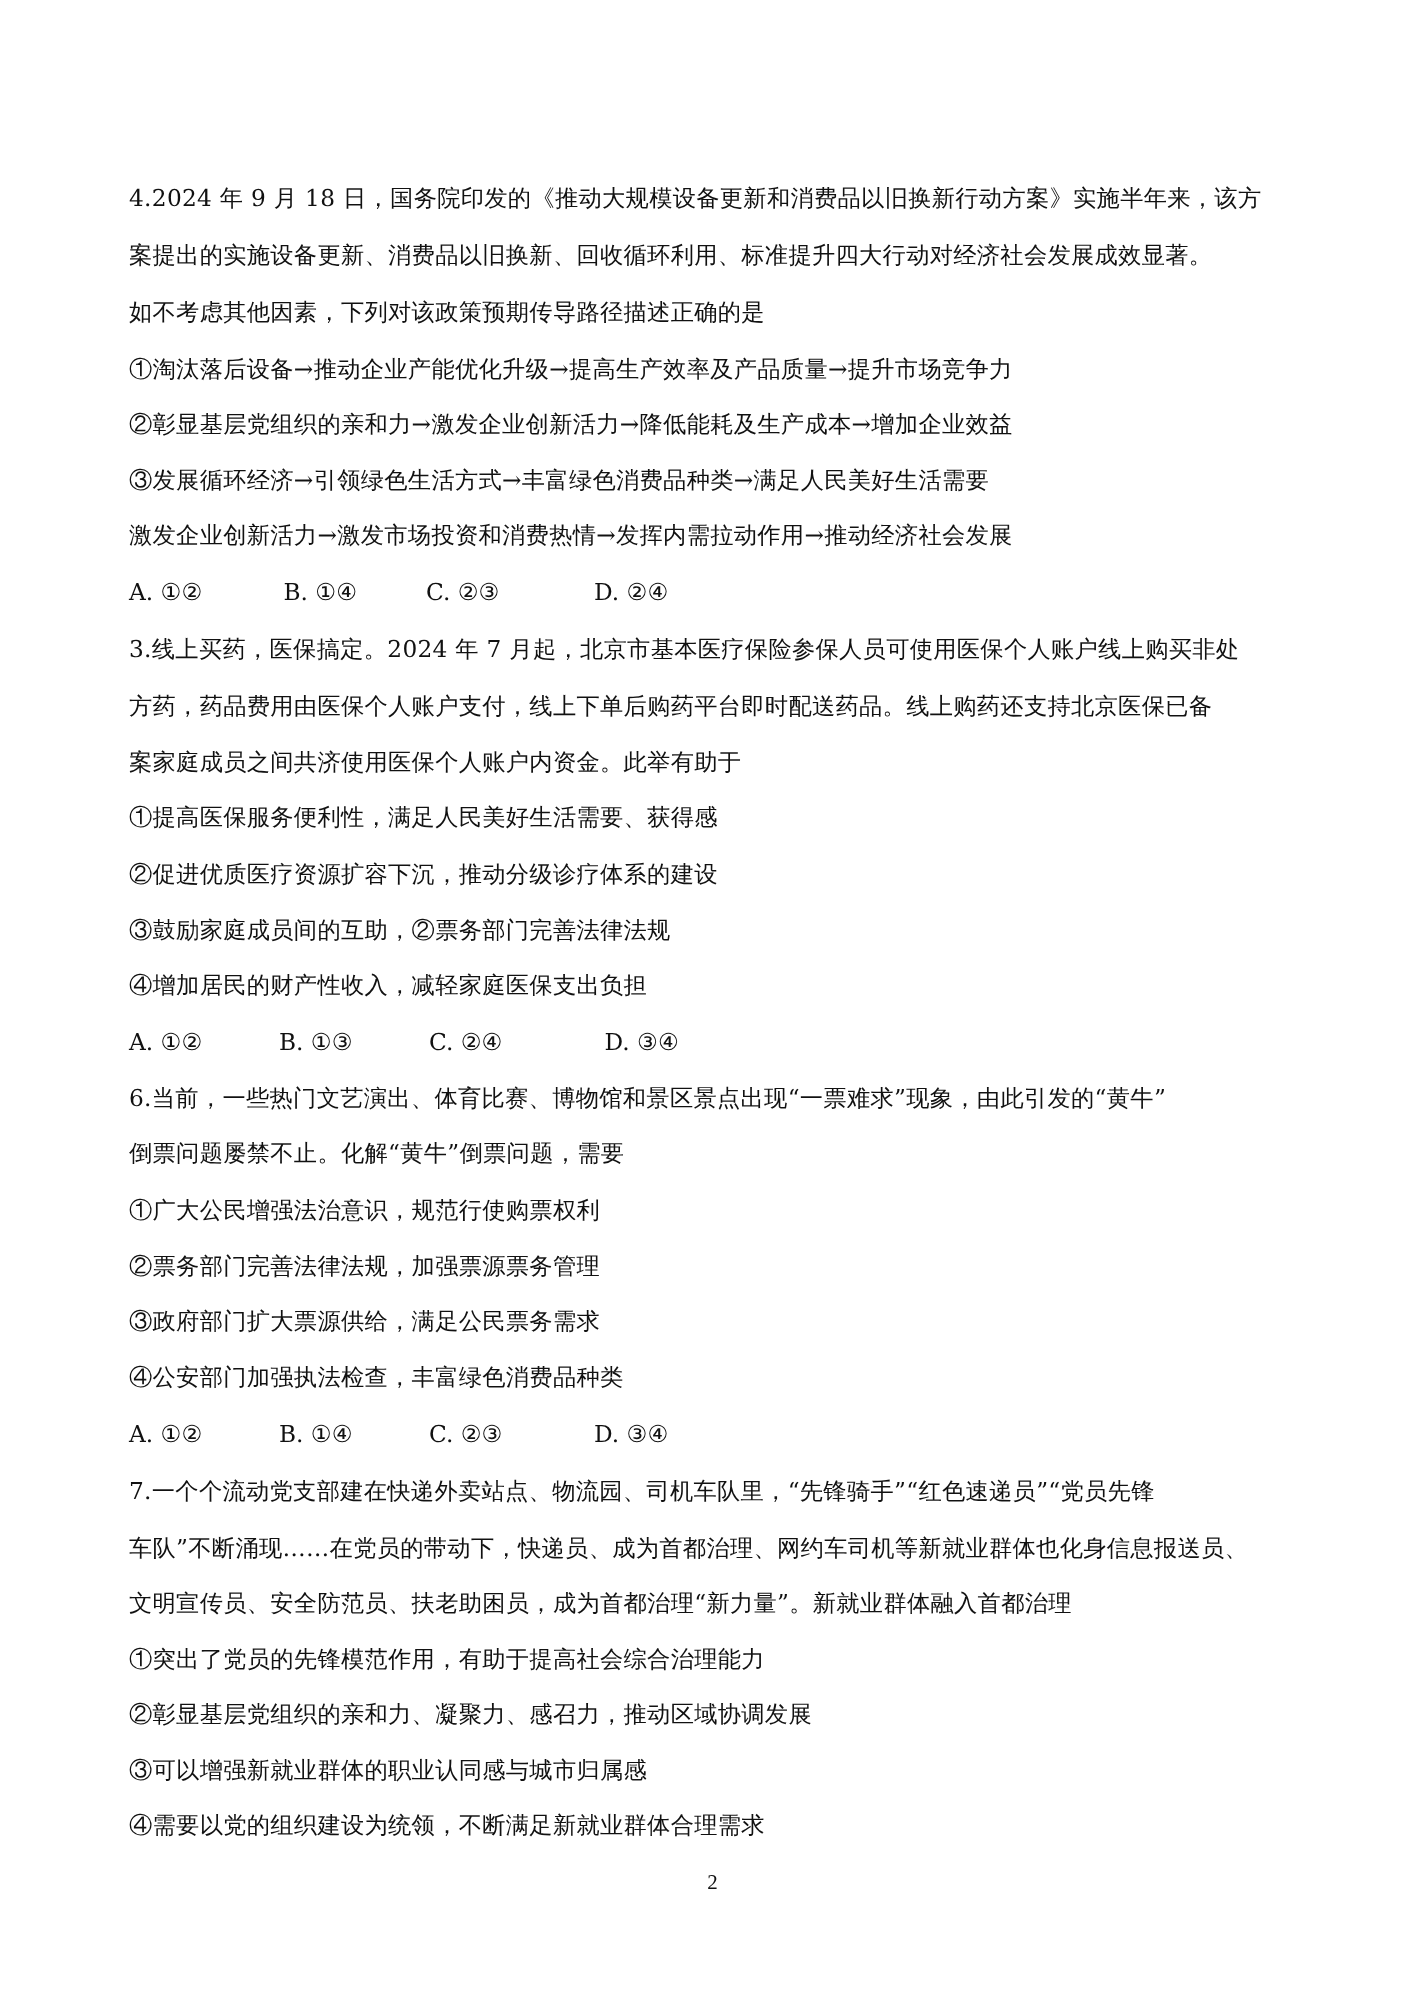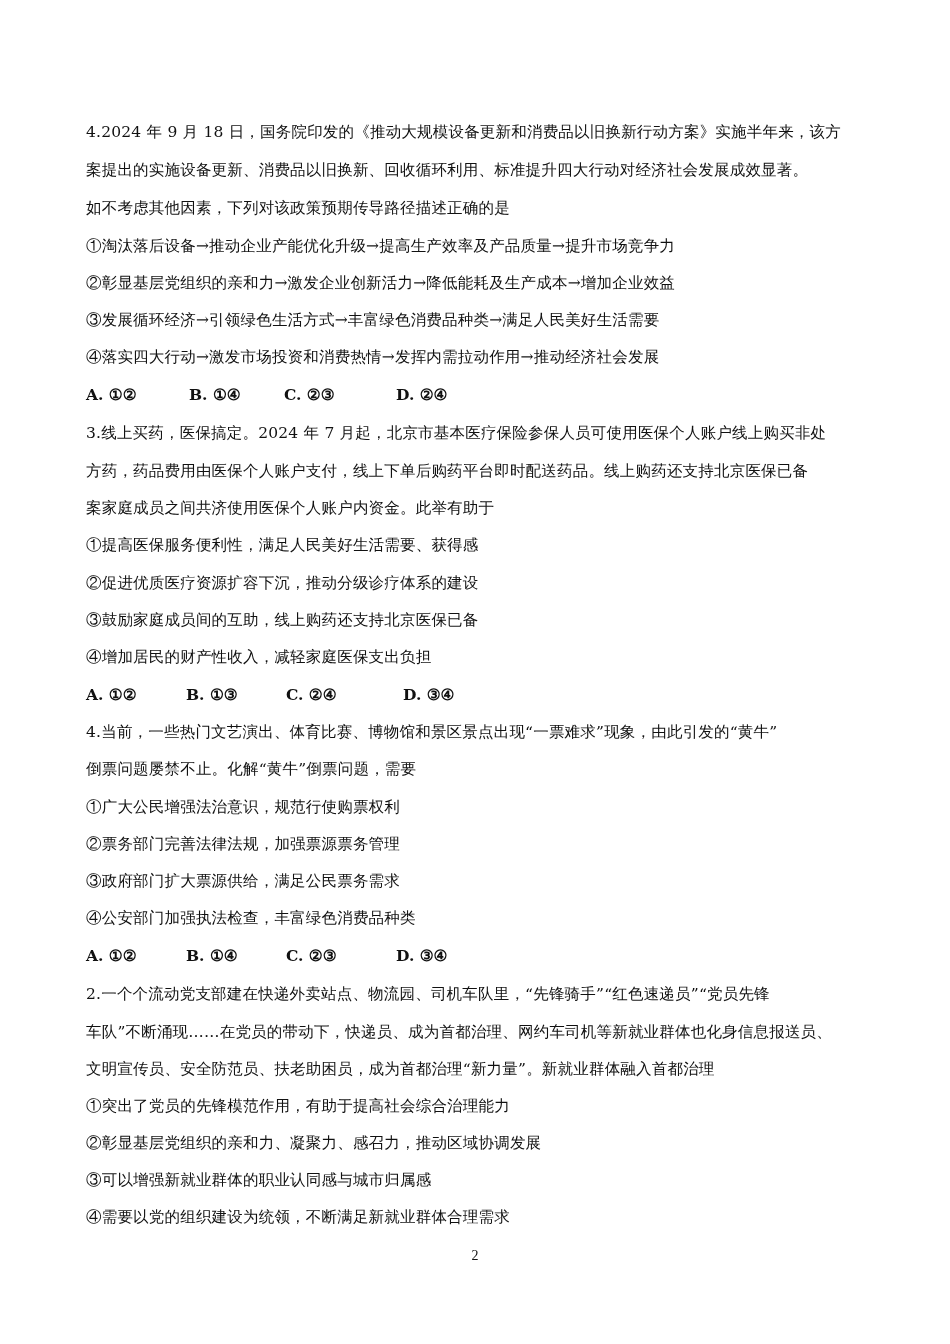--- a/index.html
+++ b/index.html
@@ -7,80 +7,80 @@
     width: 950px; height: 1344px; position: relative; overflow: hidden;
     font-family: "DejaVu Serif", "Liberation Serif", serif;
     color: #111111;
   }
   .page { position: absolute; left: 0; top: 0; width: 950px; height: 1344px; padding-left: 26px; }
   .line {
     position: absolute; left: 86px; font-size: 15.5px; line-height: 20px;
     white-space: nowrap; letter-spacing: 0.2px;
   }
   .opts { position: absolute; left: 86px; font-size: 15.5px; line-height: 20px; white-space: nowrap; }
-  .opt { position: absolute; top: 0; white-space: nowrap; font-weight: bold; }
+  .opt { position: absolute; top: 0; white-space: nowrap; }
   .pagenum {
     position: absolute; left: 0; width: 950px; top: 1248px; text-align: center;
     font-size: 14px; font-family: "Liberation Serif", serif;
   }
 </style>
 </head>
 <body>
 
 <div class="page">
 
   <div>
     <div class="line" style="top:122px">4.2024 年 9 月 18 日，国务院印发的《推动大规模设备更新和消费品以旧换新行动方案》实施半年来，该方</div>
     <div class="line" style="top:160px">案提出的实施设备更新、消费品以旧换新、回收循环利用、标准提升四大行动对经济社会发展成效显著。</div>
     <div class="line" style="top:198px">如不考虑其他因素，下列对该政策预期传导路径描述正确的是</div>
     <div class="line" style="top:236px">①淘汰落后设备→推动企业产能优化升级→提高生产效率及产品质量→提升市场竞争力</div>
     <div class="line" style="top:273px">②彰显基层党组织的亲和力→激发企业创新活力→降低能耗及生产成本→增加企业效益</div>
     <div class="line" style="top:310px">③发展循环经济→引领绿色生活方式→丰富绿色消费品种类→满足人民美好生活需要</div>
-    <div class="line" style="top:347px">④落实四大行动→激发市场投资和消费热情→发挥内需拉动作用→推动经济社会发展</div>
+    <div class="line" style="top:347px">激发企业创新活力→激发市场投资和消费热情→发挥内需拉动作用→推动经济社会发展</div>
     <div class="opts" style="top:385px">
       <span class="opt" style="left:0px">A. ①②</span>
       <span class="opt" style="left:103px">B. ①④</span>
       <span class="opt" style="left:198px">C. ②③</span>
       <span class="opt" style="left:310px">D. ②④</span>
     </div>
   </div>
 
   <div>
     <div class="line" style="top:423px">3.线上买药，医保搞定。2024 年 7 月起，北京市基本医疗保险参保人员可使用医保个人账户线上购买非处</div>
     <div class="line" style="top:461px">方药，药品费用由医保个人账户支付，线上下单后购药平台即时配送药品。线上购药还支持北京医保已备</div>
     <div class="line" style="top:498px">案家庭成员之间共济使用医保个人账户内资金。此举有助于</div>
     <div class="line" style="top:535px">①提高医保服务便利性，满足人民美好生活需要、获得感</div>
     <div class="line" style="top:573px">②促进优质医疗资源扩容下沉，推动分级诊疗体系的建设</div>
-    <div class="line" style="top:610px">③鼓励家庭成员间的互助，线上购药还支持北京医保已备</div>
+    <div class="line" style="top:610px">③鼓励家庭成员间的互助，②票务部门完善法律法规</div>
     <div class="line" style="top:647px">④增加居民的财产性收入，减轻家庭医保支出负担</div>
     <div class="opts" style="top:685px">
       <span class="opt" style="left:0px">A. ①②</span>
       <span class="opt" style="left:100px">B. ①③</span>
       <span class="opt" style="left:200px">C. ②④</span>
       <span class="opt" style="left:317px">D. ③④</span>
     </div>
   </div>
 
   <div>
-    <div class="line" style="top:722px">4.当前，一些热门文艺演出、体育比赛、博物馆和景区景点出现“一票难求”现象，由此引发的“黄牛”</div>
+    <div class="line" style="top:722px">6.当前，一些热门文艺演出、体育比赛、博物馆和景区景点出现“一票难求”现象，由此引发的“黄牛”</div>
     <div class="line" style="top:759px">倒票问题屡禁不止。化解“黄牛”倒票问题，需要</div>
     <div class="line" style="top:797px">①广大公民增强法治意识，规范行使购票权利</div>
     <div class="line" style="top:834px">②票务部门完善法律法规，加强票源票务管理</div>
     <div class="line" style="top:871px">③政府部门扩大票源供给，满足公民票务需求</div>
     <div class="line" style="top:908px">④公安部门加强执法检查，丰富绿色消费品种类</div>
     <div class="opts" style="top:946px">
       <span class="opt" style="left:0px">A. ①②</span>
       <span class="opt" style="left:100px">B. ①④</span>
       <span class="opt" style="left:200px">C. ②③</span>
       <span class="opt" style="left:310px">D. ③④</span>
     </div>
   </div>
 
   <div>
-    <div class="line" style="top:984px">2.一个个流动党支部建在快递外卖站点、物流园、司机车队里，“先锋骑手”“红色速递员”“党员先锋</div>
+    <div class="line" style="top:984px">7.一个个流动党支部建在快递外卖站点、物流园、司机车队里，“先锋骑手”“红色速递员”“党员先锋</div>
     <div class="line" style="top:1022px">车队”不断涌现……在党员的带动下，快递员、成为首都治理、网约车司机等新就业群体也化身信息报送员、</div>
     <div class="line" style="top:1059px">文明宣传员、安全防范员、扶老助困员，成为首都治理“新力量”。新就业群体融入首都治理</div>
     <div class="line" style="top:1096px">①突出了党员的先锋模范作用，有助于提高社会综合治理能力</div>
     <div class="line" style="top:1133px">②彰显基层党组织的亲和力、凝聚力、感召力，推动区域协调发展</div>
     <div class="line" style="top:1170px">③可以增强新就业群体的职业认同感与城市归属感</div>
     <div class="line" style="top:1207px">④需要以党的组织建设为统领，不断满足新就业群体合理需求</div>
   </div>
 
   <div class="pagenum">2</div>
 </div>

